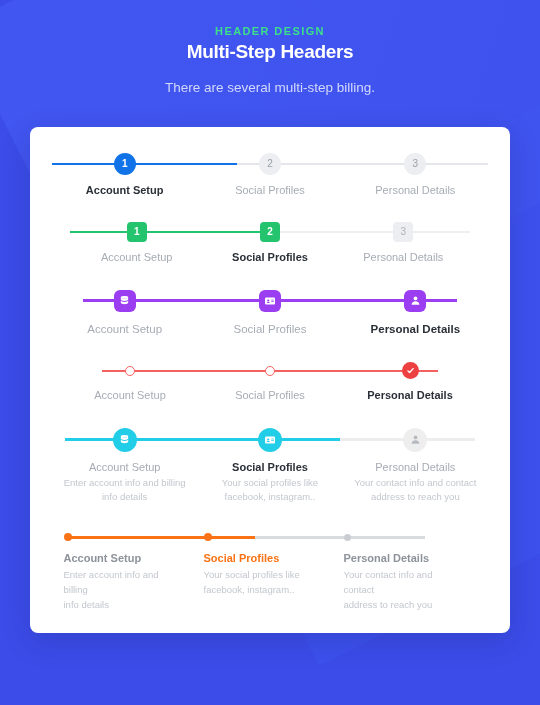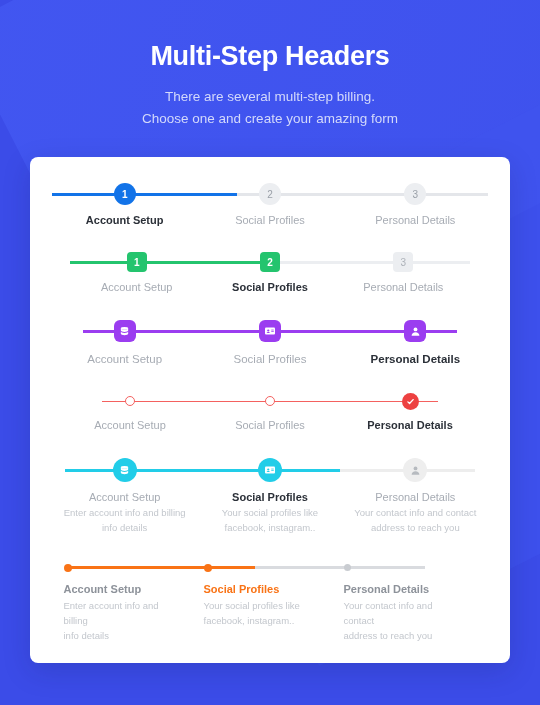--- a/index.html
+++ b/index.html
@@ -54,23 +54,23 @@
   }
   #eyebrow {
     color: #3ce08a;
     font-size: 11px;
     font-weight: bold;
     letter-spacing: 1.4px;
     text-transform: uppercase;
   }
   #hero-title {
     color: #ffffff;
-    font-size: 27px;
+    font-size: 19px;
     font-weight: bold;
-    margin-top: 16px;
+    margin-top: 4px;
     letter-spacing: -0.3px;
   }
   #hero-sub {
     color: #d3d9fb;
     font-size: 13.5px;
     line-height: 1.6;
     margin-top: 14px;
   }
 
   
@@ -263,24 +263,24 @@
 </style>
 </head>
 <body>
 
 <div id="bg-wrap">
   <div class="bg-diagonal"></div>
   <div class="bg-diagonal2"></div>
 </div>
 
 <div id="hero">
+  <div id="eyebrow">HEADER DESIGN</div>
   <div id="hero-title">Multi-Step Headers</div>
   <div id="hero-sub">
     <div>There are several multi-step billing.</div>
-    <div>Choose one and create your amazing form</div>
   </div>
 </div>
 
 <div id="card">
 
   <div class="stepper r1">
     <div class="bar-row">
       <div class="line full"></div>
       <div class="line done"></div>
       <div class="circles">

